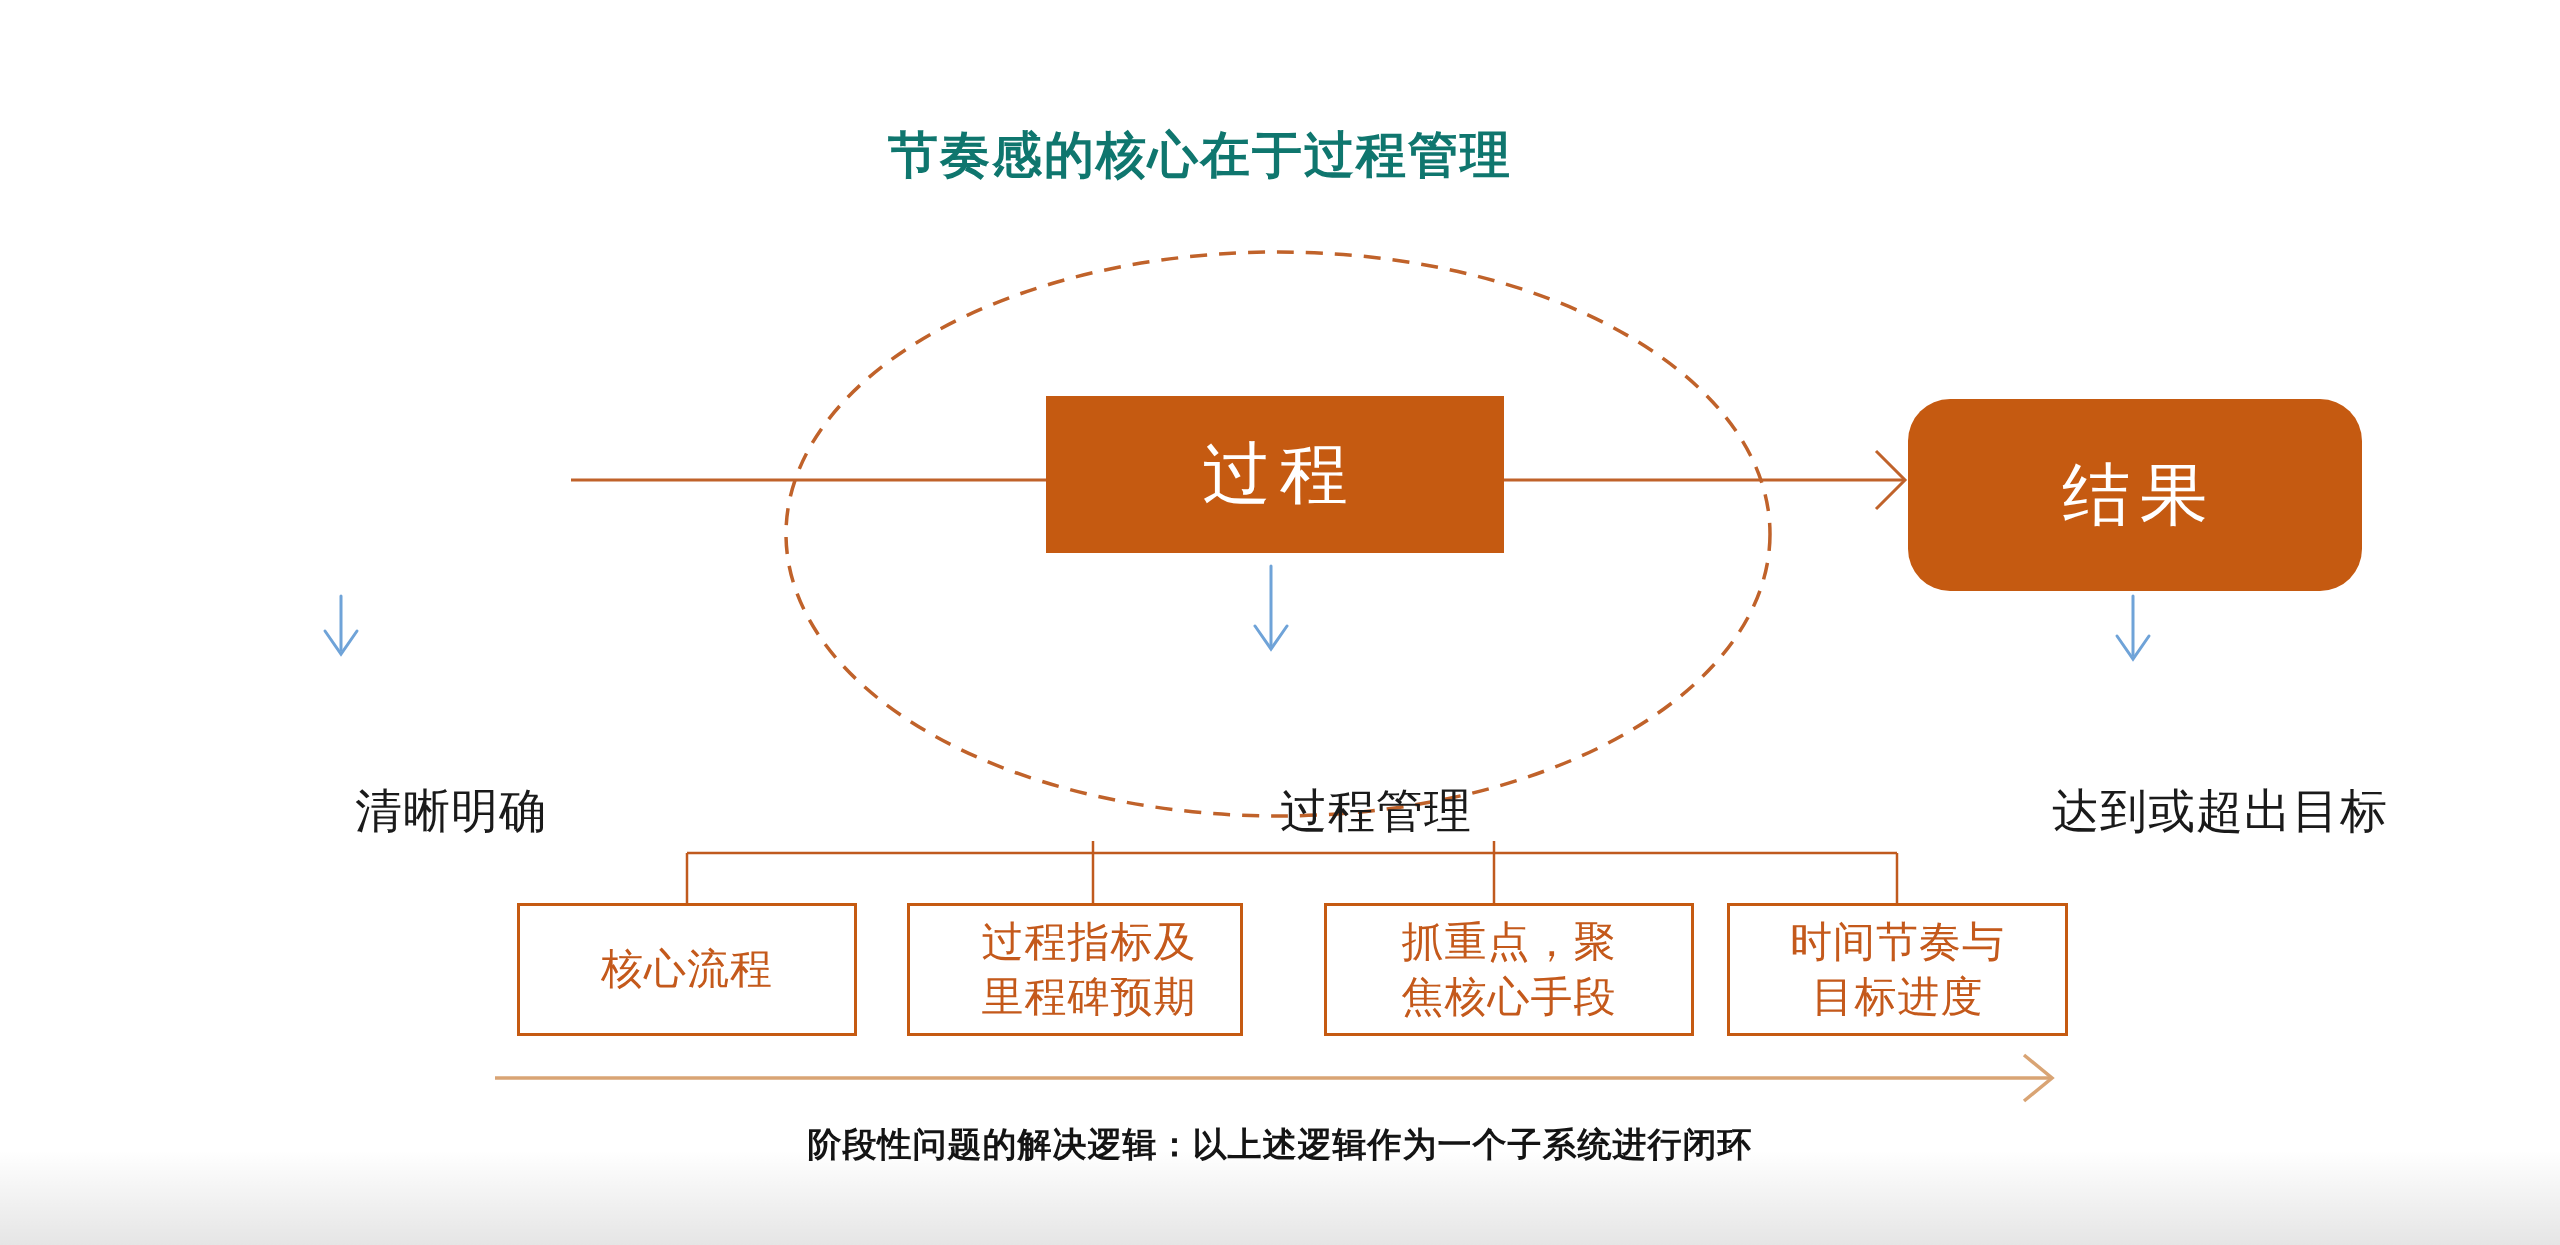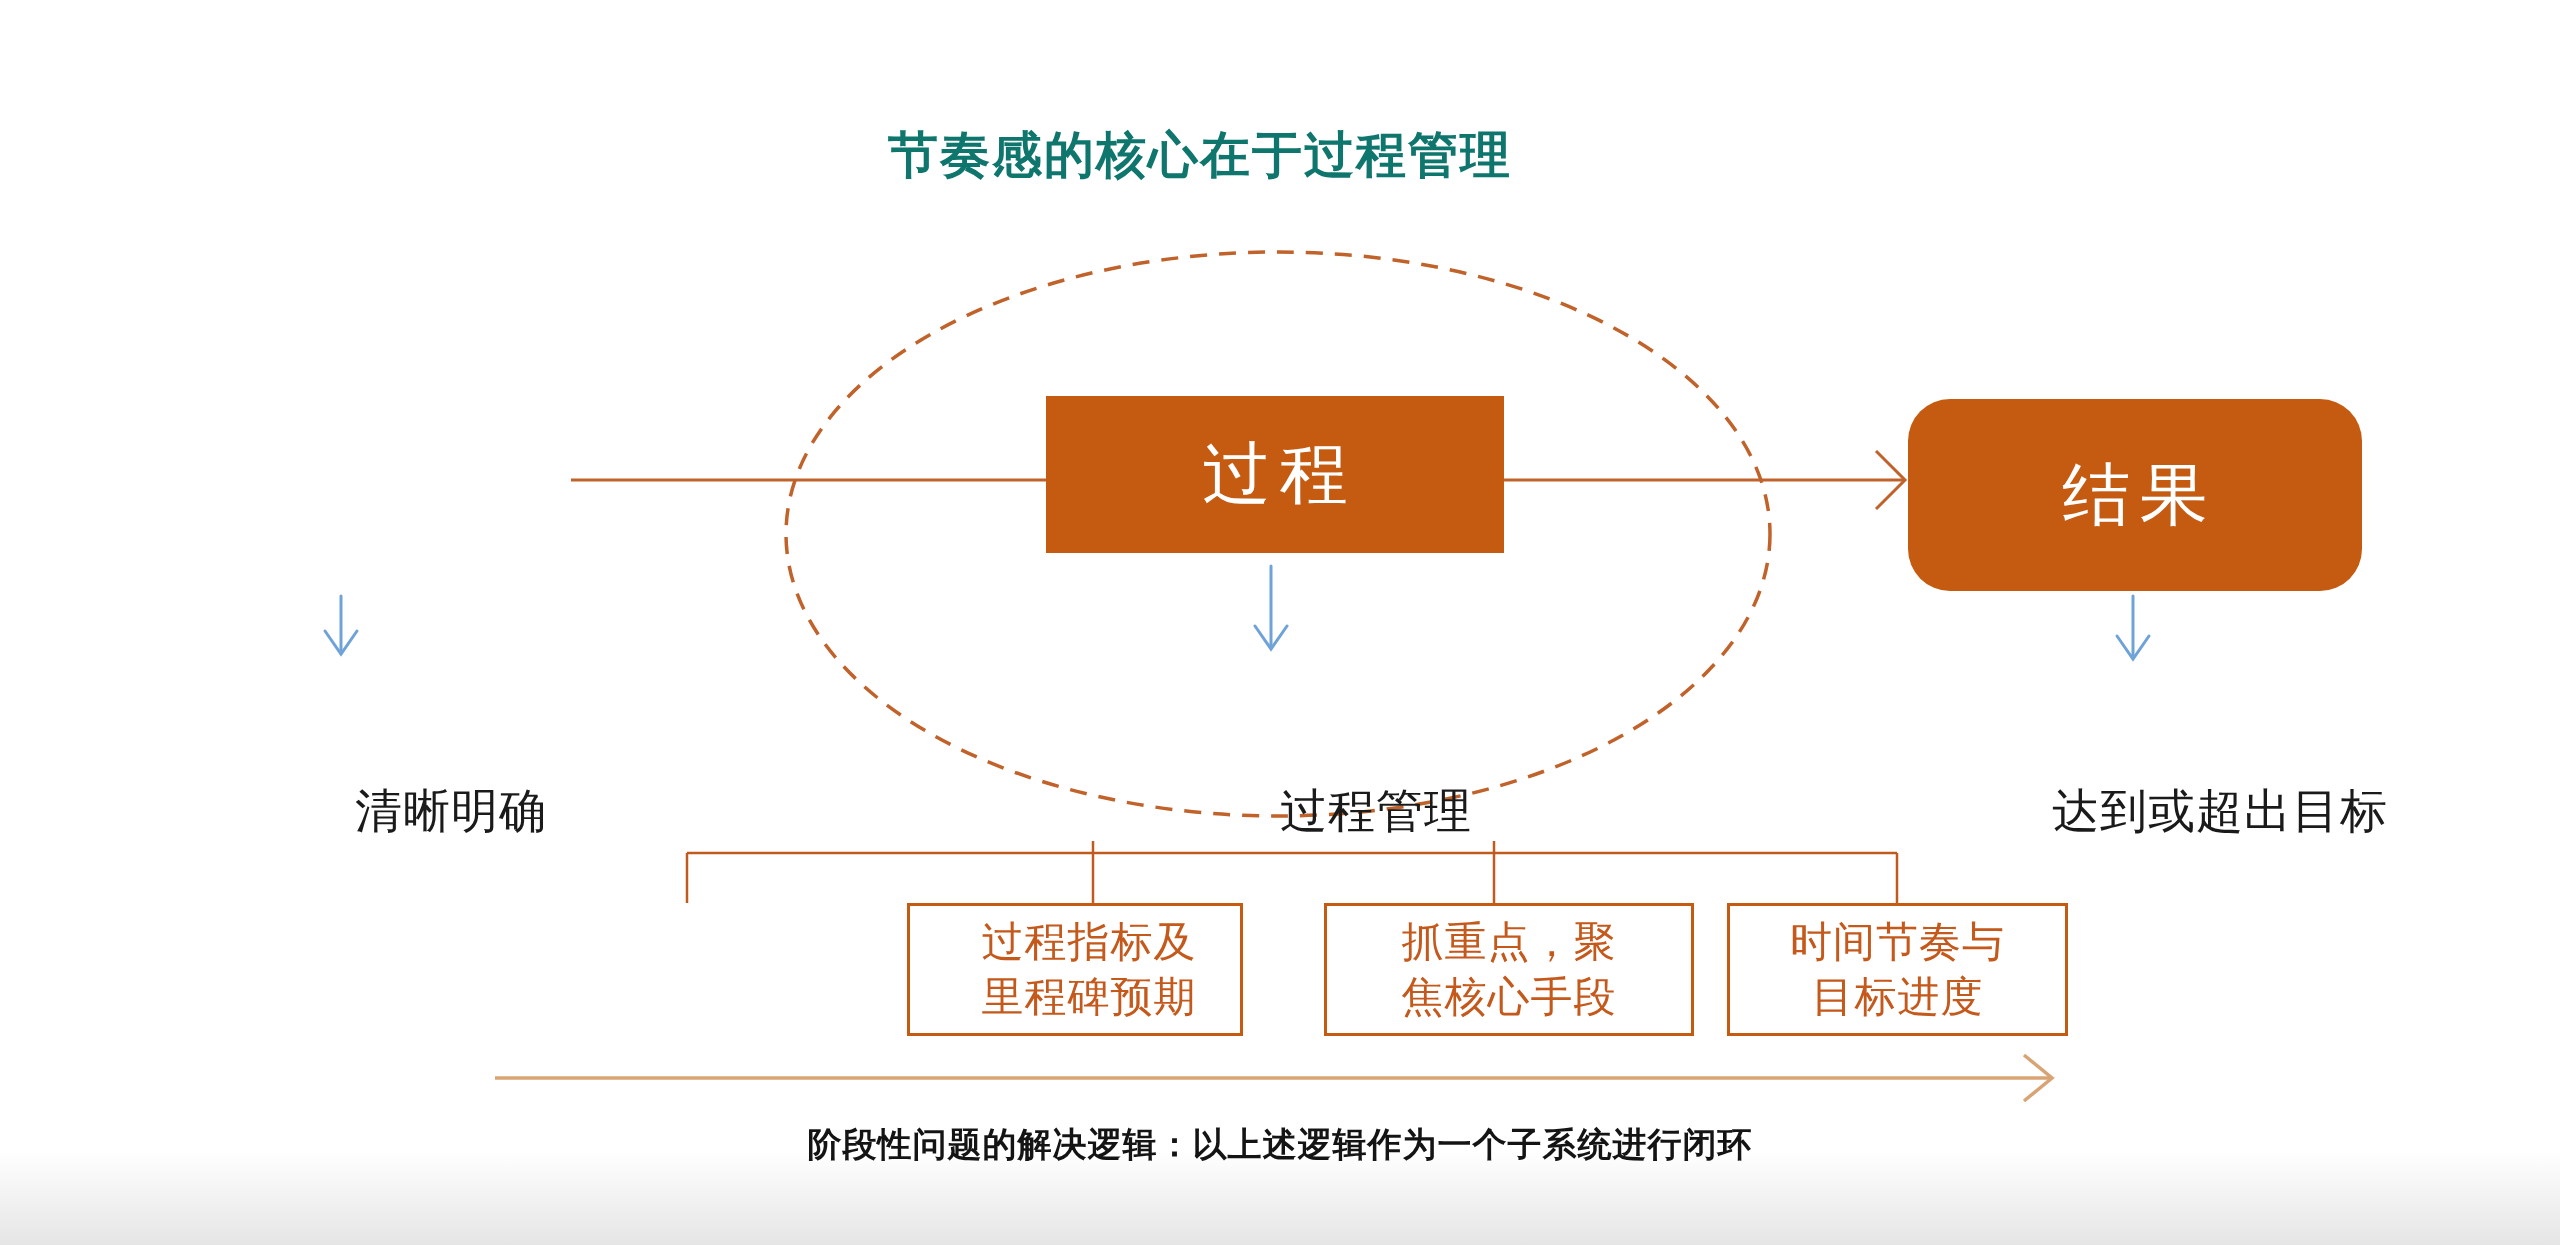--- a/index.html
+++ b/index.html
@@ -101,20 +101,23 @@
     <span>过程</span>
   </div>
   <div class="abs node rounded node-result">
     <span>结果</span>
   </div>
 
   <div class="abs caption cap-goal">清晰明确</div>
   <div class="abs caption cap-process">过程管理</div>
   <div class="abs caption cap-result">达到或超出目标</div>
 
+  <div class="abs factor f1">
+    <span>核心流程</span>
+  </div>
   <div class="abs factor f2">
     <span>过程指标及
 里程碑预期</span>
   </div>
   <div class="abs factor f3">
     <span>抓重点，聚
 焦核心手段</span>
   </div>
   <div class="abs factor f4">
     <span>时间节奏与

